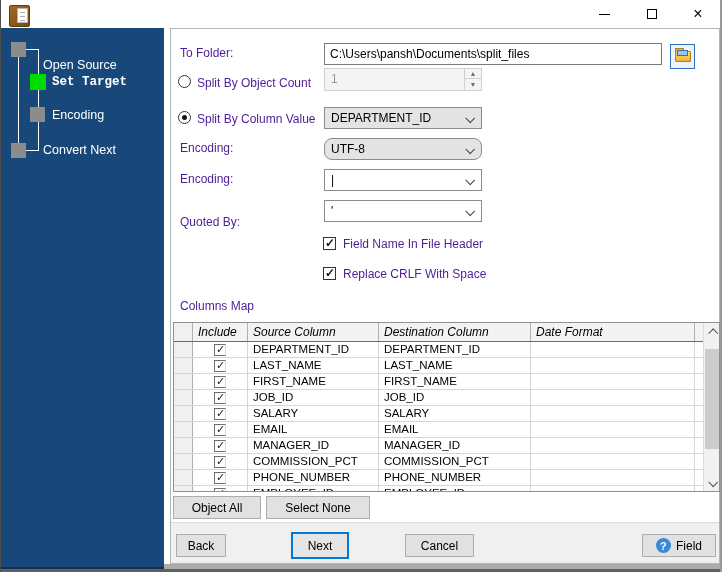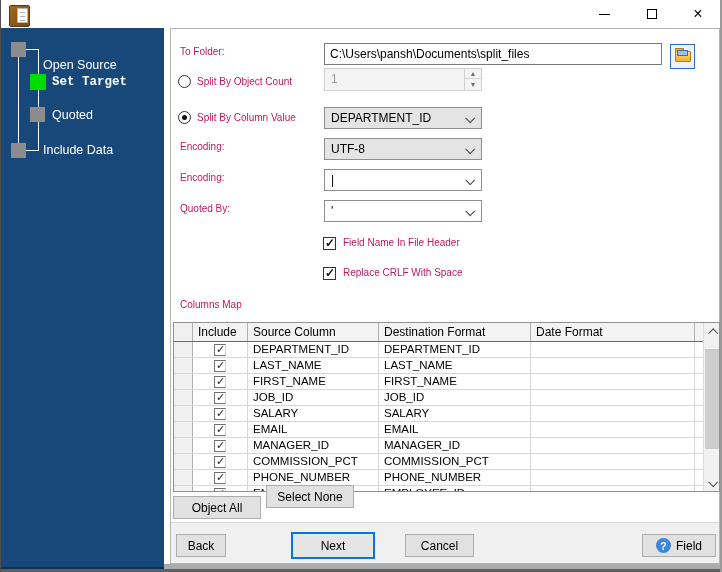--- a/index.html
+++ b/index.html
@@ -39,21 +39,21 @@
   .sq-3 { left:10px; top:115px; }
   .step-label { position:absolute; color:#fff; font-size:12.5px; white-space:nowrap; }
   .lb-0 { left:42px; top:30px; }
   .lb-1 { left:51px; top:47px; font-weight:bold;font-family:Liberation Mono, monospace; }
   .lb-2 { left:51px; top:80px; }
   .lb-3 { left:42px; top:115px; }
 
   
   .panel { position:absolute; left:169px; top:28px; width:550px; height:536px;
     background:#fff; border:1px solid #b5b5b5; }
-  .label { position:absolute; font-size:10px; color:#be185d; white-space:nowrap; }
+  .label { position:absolute; font-size:12px; color:#4c1d95; white-space:nowrap; }
 
   .text-input { position:absolute; height:22px; background:#fff; border:1px solid #7a7a7a;
     font-family:"Liberation Sans",sans-serif; font-size:12px; padding:0 5px; color:#000; }
   .browse-btn { position:absolute; left:499px; top:15px; width:25px; height:25px;
     background:#eef4fb; border:1px solid #2f6fbd; display:flex; align-items:center; justify-content:center; cursor:pointer; }
   .folder-ic { position:relative; width:16px; height:11px;
     background:linear-gradient(#fdd976,#f2b136); border:1px solid #b07d16; border-radius:1px; }
   .folder-ic:before { content:""; position:absolute; left:-1px; top:-4px; width:7px; height:3px;
     background:#f2b136; border:1px solid #b07d16; border-bottom:none; border-radius:1px 1px 0 0; }
   .folder-ic:after { content:""; position:absolute; left:1px; top:-2px; width:9px; height:4px; background:#9cc3ee; border:1px solid #3e6ea8; }
@@ -76,46 +76,46 @@
   .chev.up { transform:rotate(225deg); }
 
   .checkbox { position:absolute; width:13px; height:13px; background:#fff; border:1px solid #333; }
   .checkbox.checked:after { content:"\2713"; position:absolute; left:1px; top:-2px; font-size:12px; font-weight:bold; color:#111; }
 
   
   .grid { position:absolute; left:2px; top:293px; width:547px; height:170px;
     border:1px solid #919191; background:#fff; overflow:hidden; }
   .grid-inner { position:absolute; left:0; top:0; width:531px; height:168px; }
   .g-header { display:grid; grid-template-columns:19px 55px 131px 152px 164px; height:19px;
-    background:#f3f3f3; border-bottom:1px solid #6b6b6b; }
+    background:#f3f3f3; border-bottom:1px solid #6b6b6b;font-style:italic; }
   .g-header div { border-right:1px solid #b0b0b0; padding:2px 0 0 5px; font-size:12px; white-space:nowrap; overflow:hidden; }
   .g-header div:first-child { background:#f0f0f0; }
   .g-body .g-row { display:grid; grid-template-columns:19px 55px 131px 152px 164px; height:16px; border-bottom:1px solid #d6d6d6; }
   .g-row div { border-right:1px solid #d6d6d6; font-size:11.5px; padding:1px 0 0 5px; white-space:nowrap; overflow:hidden; }
   .g-row .rowhead { background:#f0f0f0; border-right:1px solid #b0b0b0; }
   .g-row .inc { display:flex; align-items:center; justify-content:center; padding:0; }
   .cell-check { position:relative; width:12px; height:12px; border:1px solid #707070; background:#fff; }
   .cell-check.checked:after { content:"\2713"; position:absolute; left:1px; top:-2px; font-size:11px; color:#222; }
 
   .v-scroll { position:absolute; right:0; top:0; width:16px; height:168px; background:#f1f1f1; border-left:1px solid #dcdcdc; }
   .v-scroll .arrow { position:absolute; left:0; width:16px; height:17px; display:flex; align-items:center; justify-content:center; }
   .v-scroll .arrow .chev { position:static; border-color:#505050; }
   .v-scroll .a-up { top:0; } .v-scroll .a-down { bottom:0; }
   .v-thumb { position:absolute; left:1px; top:26px; width:14px; height:100px; background:#cdcdcd; }
 
   
   .btn { position:absolute; height:23px; background:#e1e1e1; border:1px solid #adadad;
     font-family:"Liberation Sans",sans-serif; font-size:12px; color:#000;
     display:flex; align-items:center; justify-content:center; cursor:pointer; }
   .btn-select-all { left:2px; top:467px; width:88px; }
-  .btn-select-none { left:95px; top:456px; width:88px; }
+  .btn-select-none { left:95px; top:467px; width:104px; }
 
   .footer { position:absolute; left:0; bottom:0; width:100%; height:41px; background:#f0f0f0; border-top:1px solid #d9d9d9; }
   .btn-back { left:5px; top:505px; width:50px; }
-  .btn-next { left:120px; top:503px; width:84px; height:27px; border:2px solid #0078d7; background:#e5e5e5; }
+  .btn-next { left:120px; top:503px; width:58px; height:27px; border:2px solid #0078d7; background:#e5e5e5; }
   .btn-cancel { left:234px; top:505px; width:69px; }
   .btn-help { left:471px; top:505px; width:74px; }
   .help-ic { width:15px; height:15px; border-radius:50%; background:#3b88d8; color:#fff;
     font-size:11px; font-weight:bold; display:flex; align-items:center; justify-content:center; margin-right:5px; }
 
   
   .strip-gray1 { position:absolute; left:163px; top:564px; width:559px; height:5px; background:#ababab; }
   .strip-gray2 { position:absolute; left:0; top:569px; width:722px; height:3px; background:#606060; }
 </style>
 </head>
@@ -146,22 +146,22 @@
     <div class="vline v-a"></div>
     <div class="vline v-b"></div>
     <div class="hline h-0"></div>
     <div class="hline h-3"></div>
     <div class="step-sq sq-0"></div>
     <div class="step-sq sq-1"></div>
     <div class="step-sq sq-2"></div>
     <div class="step-sq sq-3"></div>
     <div class="step-label lb-0">Open Source</div>
     <div class="step-label lb-1">Set Target</div>
-    <div class="step-label lb-2">Quoted</div>
-    <div class="step-label lb-3">Include Data</div>
+    <div class="step-label lb-2">Encoding</div>
+    <div class="step-label lb-3">Convert Next</div>
   </div>
   <div class="sidebar-strip"></div>
 
   <div class="panel">
 
     <div class="label" style="left:9px; top:17px;">To Folder:</div>
     <input class="text-input" style="left: 153px; top: 14px; width: 338px;" value="C:\Users\pansh\Documents\split_files">
     <div class="browse-btn">
         <div class="folder-ic"></div>
       </div>
@@ -177,52 +177,52 @@
     </div>
 
     <div class="radio selected" style="left:7px; top:82px;"></div>
     <div class="label" style="left:26px; top:83px;">Split By Column Value</div>
     <div class="combo gray" style="top:78px;">
       <span>DEPARTMENT_ID</span>
       <div class="chev"></div>
     </div>
 
     <div class="label" style="left:9px; top:112px;text-align:center;">Encoding:</div>
-    <div class="combo gray" style="top:109px;">
+    <div class="combo gray" style="top:109px;border-radius:8px;">
       <span>UTF-8</span>
       <div class="chev"></div>
     </div>
 
     <div class="label" style="left:9px; top:143px;">Encoding:</div>
     <div class="combo white" style="top:140px;">
       <span>|</span>
       <div class="chev"></div>
     </div>
 
-    <div class="label" style="left:9px; top:174px;">Quoted By:</div>
+    <div class="label" style="left:9px; top:186px;">Quoted By:</div>
     <div class="combo white" style="top:171px;">
       <span>'</span>
       <div class="chev"></div>
     </div>
 
     <div class="checkbox checked" style="left:152px; top:208px;"></div>
     <div class="label" style="left:172px; top:208px;">Field Name In File Header</div>
 
     <div class="checkbox checked" style="left:152px; top:238px;"></div>
     <div class="label" style="left:172px; top:238px;">Replace CRLF With Space</div>
 
     <div class="label" style="left:9px; top:270px;">Columns Map</div>
 
     <div class="grid">
       <div class="grid-inner">
         <div class="g-header">
           <div></div>
           <div>Include</div>
           <div>Source Column</div>
-          <div>Destination Format</div>
+          <div>Destination Column</div>
           <div>Date Format</div>
         </div>
         <div class="g-body" id="grid-body">
             <div class="g-row">
               <div class="rowhead"></div>
               <div class="inc">
                 <div class="cell-check checked"></div>
               </div>
               <div>DEPARTMENT_ID</div>
               <div>DEPARTMENT_ID</div>

